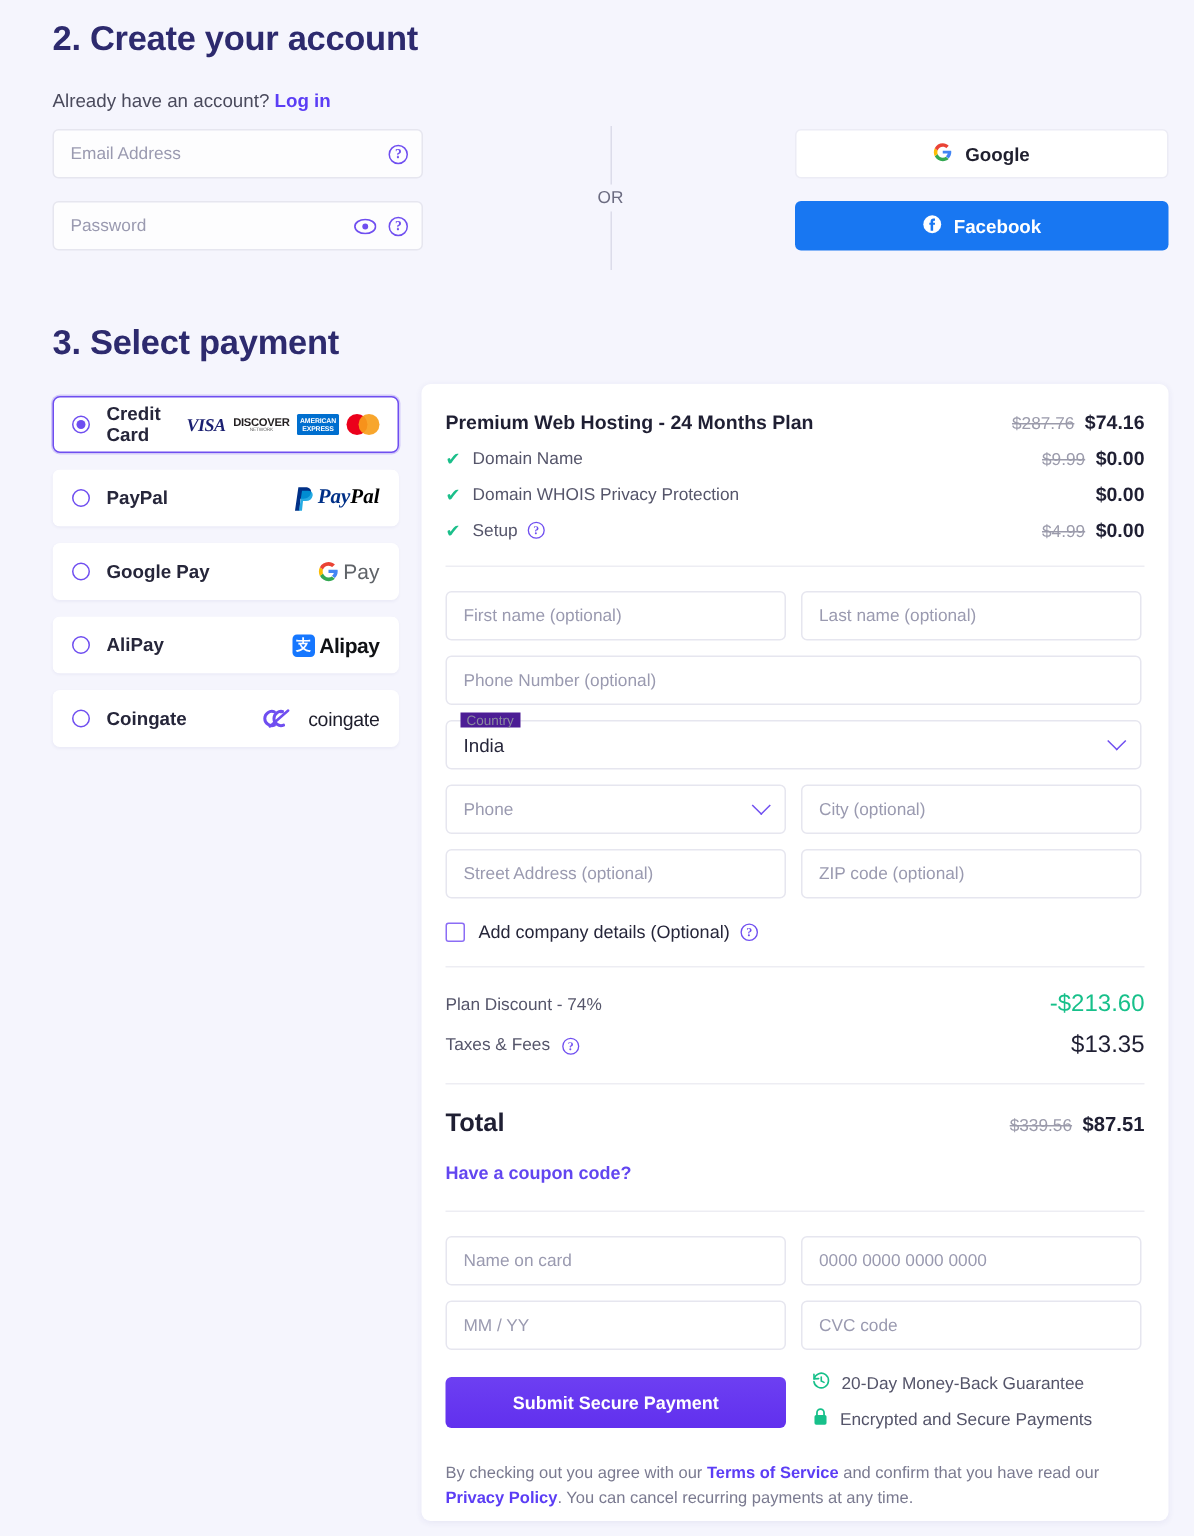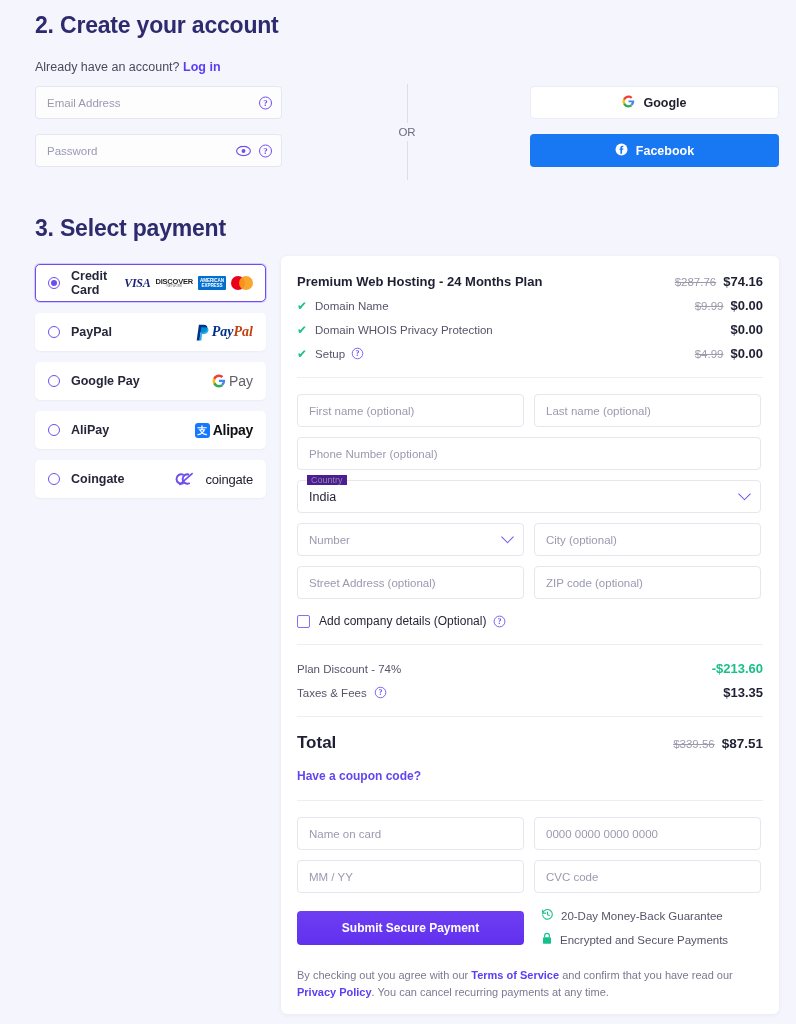--- a/index.html
+++ b/index.html
@@ -101,21 +101,21 @@
   .bdisc i { font-size: 3.2px; color: #6b6b6b; font-style: normal; letter-spacing: -0.1px; }
   .bamex { background: #006fcf; color: #fff; font-size: 4.6px; font-weight: bold;
            line-height: 5.4px; text-align: center; padding: 2px 2px; border-radius: 1px; letter-spacing: -0.1px;}
   .bmc { position: relative; width: 22px; height: 14px; }
   .bmc span { position: absolute; top: 0; width: 14px; height: 14px; border-radius: 50%; }
   .bmc .r { left: 0; background: #eb001b; }
   .bmc .y { right: 0; background: #f79e1b; opacity: .92; }
 
   .pp { display: flex; align-items: center; gap: 3px; }
   .pp-txt { font-family: "Liberation Serif", serif; font-style: italic; font-weight: bold; font-size: 14px; }
-  .pp-a { color: #003087; } .pp-b { color: #c2410c; }
+  .pp-a { color: #003087; } .pp-b { color: #000000; }
 
   .gp { display: flex; align-items: center; gap: 3px; }
   .gp-txt { font-size: 14px; color: #5f6368; }
 
   .ali { display: flex; align-items: center; gap: 3px; }
   .ali-mark { width: 15px; height: 15px; background: #1677ff; border-radius: 3px;
               color: #fff; font-size: 10px; line-height: 15px; text-align: center; font-weight: bold; }
   .ali-txt { font-size: 14px; font-weight: bold; color: #0f1114; letter-spacing: -0.3px; }
 
   .cg { display: flex; align-items: center; gap: 6px; }
@@ -167,21 +167,21 @@
   }
 
   .company { display: flex; align-items: center; margin-top: 15px; }
   .cbox { width: 13px; height: 13px; border: 1.6px solid #8b6df5; border-radius: 2px; margin-right: 9px; }
   .company-label { font-size: 12px; color: #26263a; }
   .company .qmark { margin-left: 7px; transform: scale(.9); }
 
   .line-row { display: flex; align-items: center; margin-top: 4px; }
   .line-row + .line-row { margin-top: 9px; }
   .ln-label { font-size: 11.5px; color: #55556a; }
-  .ln-val { margin-left: auto; font-size: 13px; font-weight: bold; color: #1f1f33; }
+  .ln-val { margin-left: auto; font-size: 16px; font-weight: normal; color: #1f1f33; }
   .ln-val.green { color: #17c08a; }
   .line-row .qmark { margin-left: 7px; transform: scale(.88); }
 
   .total-row { display: flex; align-items: baseline; }
   .total-label { font-size: 17px; font-weight: bold; color: #1f1f33; }
   .total-right { margin-left: auto; display: flex; align-items: baseline; gap: 7px; }
   .total-strike { font-size: 11.5px; color: #9b9bab; text-decoration: line-through; }
   .total-amt { font-size: 13.5px; font-weight: bold; color: #1f1f33; }
 
   .coupon {
@@ -397,21 +397,21 @@
       </div>
       <div class="inp w-full">
         <span class="ph">Phone Number (optional)</span>
       </div>
       <div class="inp w-full filled">
         <span class="float">Country</span>
         <span class="val">India</span>
         <span class="chev"></span>
       </div>
       <div class="inp w-half">
-        <span class="ph">Number</span>
+        <span class="ph">Phone</span>
         <span class="chev"></span>
       </div>
       <div class="inp w-half">
         <span class="ph">City (optional)</span>
       </div>
       <div class="inp w-half">
         <span class="ph">Street Address (optional)</span>
       </div>
       <div class="inp w-half">
         <span class="ph">ZIP code (optional)</span>

